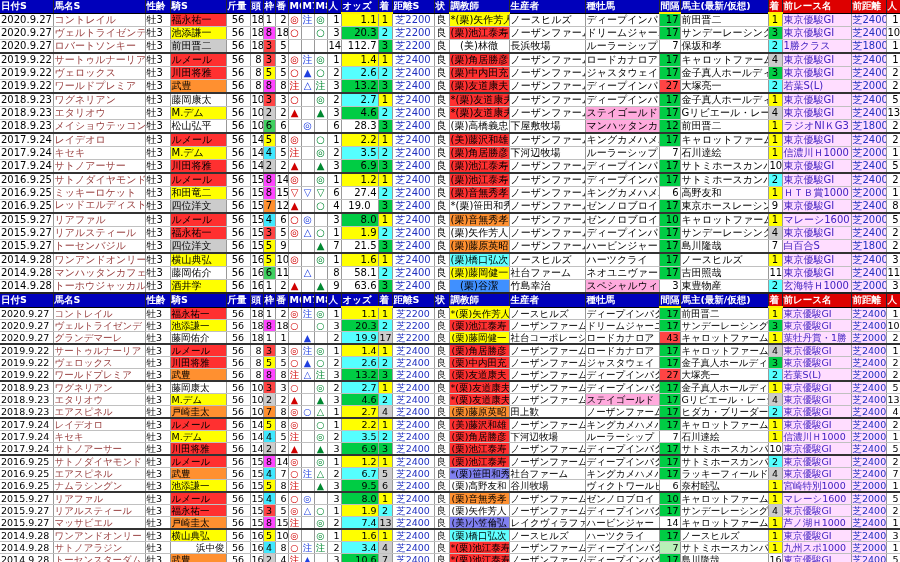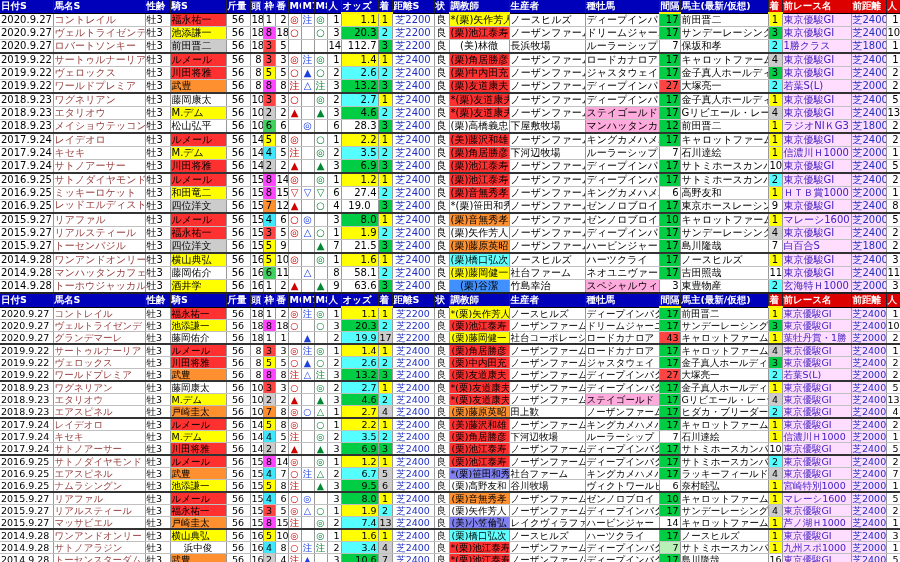--- a/index.html
+++ b/index.html
@@ -1213,21 +1213,21 @@
           <td style="text-align: left;">ノースヒルズ</td>
           <td style="background: rgb(255, 255, 0); text-align: center;">1</td>
           <td style="background: rgb(255, 221, 255); color: rgb(64, 32, 192); text-align: left;">東京優駿GI</td>
           <td style="background: rgb(255, 221, 255); color: rgb(32, 48, 192); text-align: center;">芝2400</td>
           <td style="text-align: right;">3</td>
         </tr>
         <tr>
           <td style="text-align: left;">2014.9.28</td>
           <td style="color: rgb(153, 64, 64); text-align: left;">サトノアラジン</td>
           <td style="text-align: left;">牡3</td>
-          <td style="text-align: center;">浜中俊</td>
+          <td style="text-align: right;">浜中俊</td>
           <td style="text-align: center;">56</td>
           <td style="text-align: right;">16</td>
           <td style="background: rgb(64, 232, 255); text-align: center;">4</td>
           <td style="text-align: right;">8</td>
           <td style="color: rgb(208, 0, 0); text-align: center;">○</td>
           <td style="color: rgb(32, 64, 224); text-align: center;">注</td>
           <td style="color: rgb(0, 136, 48); text-align: center;">注</td>
           <td style="text-align: right;">2</td>
           <td style="background: rgb(85, 255, 255); text-align: right;">3.4</td>
           <td style="background: rgb(204, 204, 204); text-align: center;">4</td>

